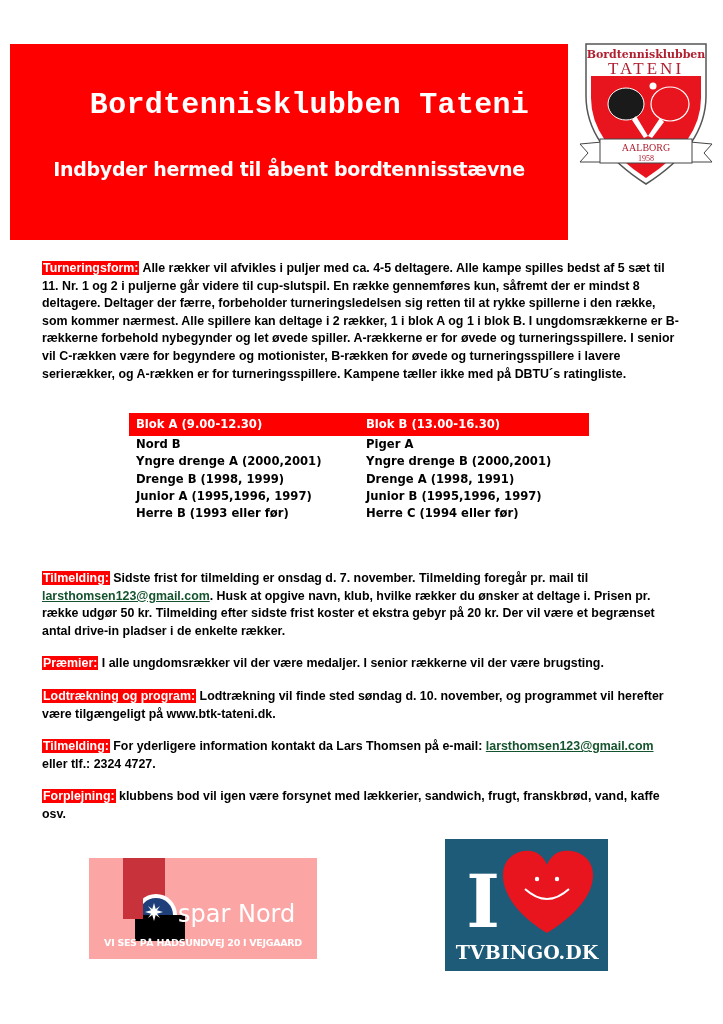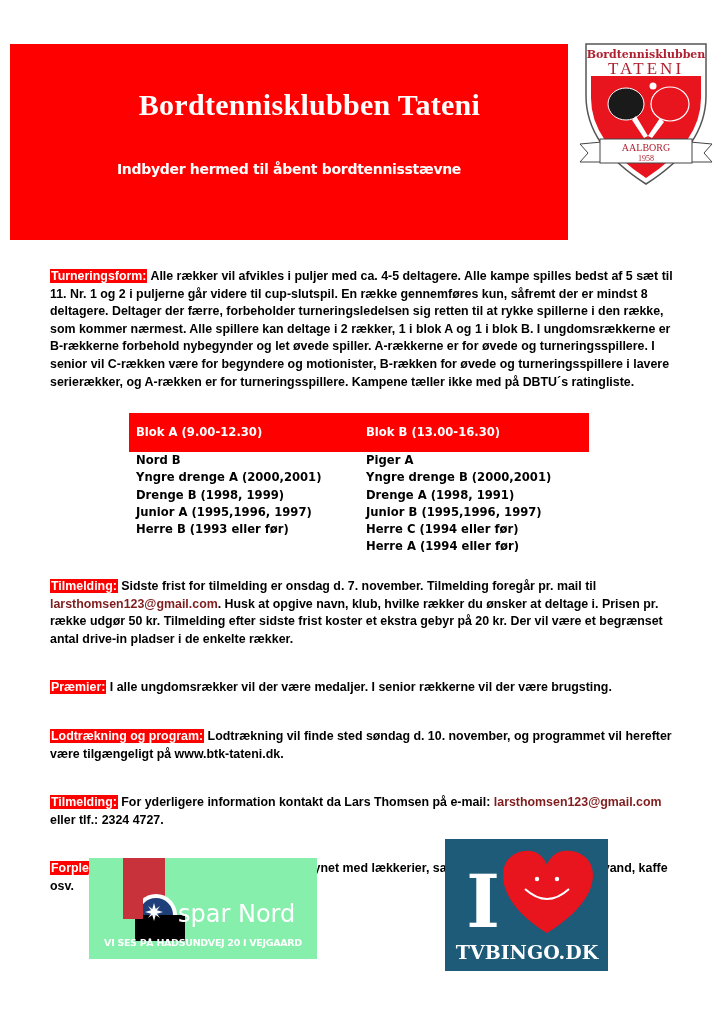--- a/index.html
+++ b/index.html
@@ -7,56 +7,56 @@
       width: 723px; height: 1024px; background: #ffffff; position: relative; overflow: hidden;
       font-family: "Liberation Sans", sans-serif;
     }
     .banner {
       position: absolute; left: 10px; top: 44px; width: 558px; height: 196px;
       background: #ff0000;
       color: #ffffff; text-align: center;
     }
     .banner-title {
       position: absolute; left: 0; right: 0; top: 44px;
-      font-family: Liberation Serif, serif; font-weight: bold;
+      font-family: Liberation Mono, monospace; font-weight: bold;
       font-size: 30px; letter-spacing: 0.3px; margin-left: 41px;
     }
     .banner-sub {
       position: absolute; left: 0; right: 0; top: 110px;
       font-family: "DejaVu Sans", sans-serif; font-weight: bold;
-      font-size: 14px; line-height: 30px; letter-spacing: -0.3px;
+      font-size: 19px; line-height: 30px; letter-spacing: -0.3px;
     }
     .logo {
       position: absolute; left: 578px; top: 36px; width: 136px; height: 150px;
     }
     .content {
       position: absolute; left: 42px; top: 260px; width: 640px;
       font-weight: bold; font-size: 12.4px; line-height: 17.6px; color: #000;
     }
     .label {
       background: #ff0000; color: #fff; font-weight: bold; padding: 0 1px;
     }
-    .link { color: #7f1d1d; }
-    .para { margin: 8px; }
+    .link { color: #14532d; text-decoration: underline; }
+    .para { margin: 0; }
     .sp { height: 15px; }
     table.blocks {
       position: absolute; left: 129px; top: 413px; border-collapse: collapse;
       font-family: "DejaVu Sans", sans-serif; font-weight: bold; font-size: 11.6px;
     }
     table.blocks th {
-      background: #ff0000; color: #fff; text-align: left; padding: 12px 7px;
+      background: #ff0000; color: #fff; text-align: left; padding: 4px 7px;
       height: 15px; line-height: 15px; font-weight: bold;
     }
     table.blocks td {
       padding: 0 7px; height: 17.3px; line-height: 17.3px; color: #000; vertical-align: top;
     }
     .col-a { width: 216px; }
     .col-b { width: 216px; }
     .sponsor1 {
-      position: absolute; left: 89px; top: 858px; width: 228px; height: 101px; background: #86efac;
+      position: absolute; left: 89px; top: 858px; width: 228px; height: 101px; background: #fca5a5;
     }
     .sponsor2 {
       position: absolute; left: 445px; top: 839px; width: 163px; height: 132px; background: #1d5b78;
     }
   </style>
 </head>
 <body>
 
 <div class="banner">
   <div class="banner-title">Bordtennisklubben Tateni</div>
@@ -109,24 +109,20 @@
         <td>Drenge A (1998, 1991)</td>
       </tr>
     <tr>
         <td>Junior A (1995,1996, 1997)</td>
         <td>Junior B (1995,1996, 1997)</td>
       </tr>
     <tr>
         <td>Herre B (1993 eller før)</td>
         <td>Herre C (1994 eller før)</td>
       </tr>
-    <tr>
-        <td></td>
-        <td>Herre A (1994 eller før)</td>
-      </tr>
   </tbody>
 </table>
 
 <div class="content" style="top: 570px;">
   <p class="para"><span class="label">Tilmelding:</span><span> Sidste frist for tilmelding er onsdag d. 7. november. Tilmelding foregår pr. mail til </span><span class="link">larsthomsen123@gmail.com</span><span>. Husk at opgive navn, klub, hvilke rækker du ønsker at deltage i. Prisen pr. række udgør 50 kr. Tilmelding efter sidste frist koster et ekstra gebyr på 20 kr. Der vil være et begrænset antal drive-in pladser i de enkelte rækker.</span></p>
   <div class="sp"></div>
   <p class="para"><span class="label">Præmier:</span><span> I alle ungdomsrækker vil der være medaljer. I senior rækkerne vil der være brugsting.</span></p>
   <div class="sp"></div>
   <p class="para"><span class="label">Lodtrækning og program:</span><span> Lodtrækning vil finde sted søndag d. 10. november, og programmet vil herefter være tilgængeligt på www.btk-tateni.dk.</span></p>
   <div class="sp"></div>

